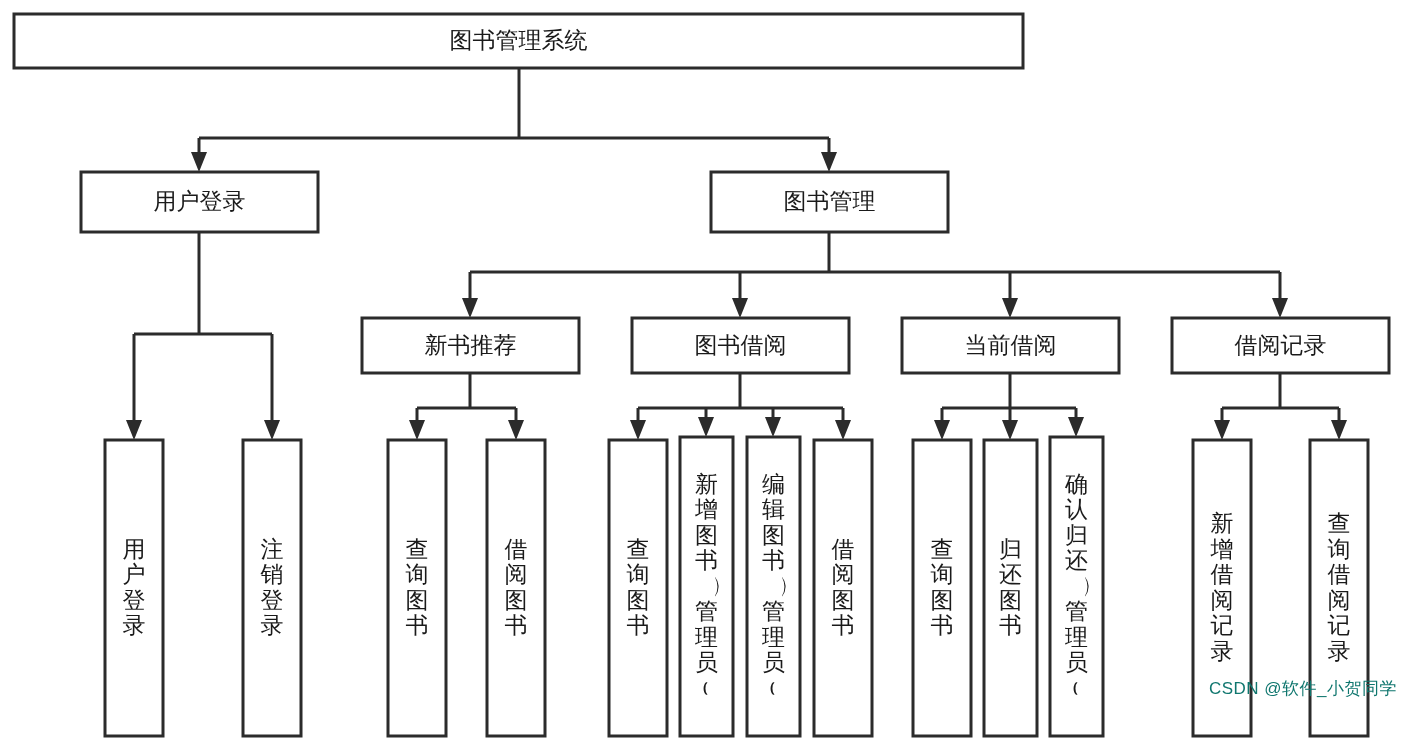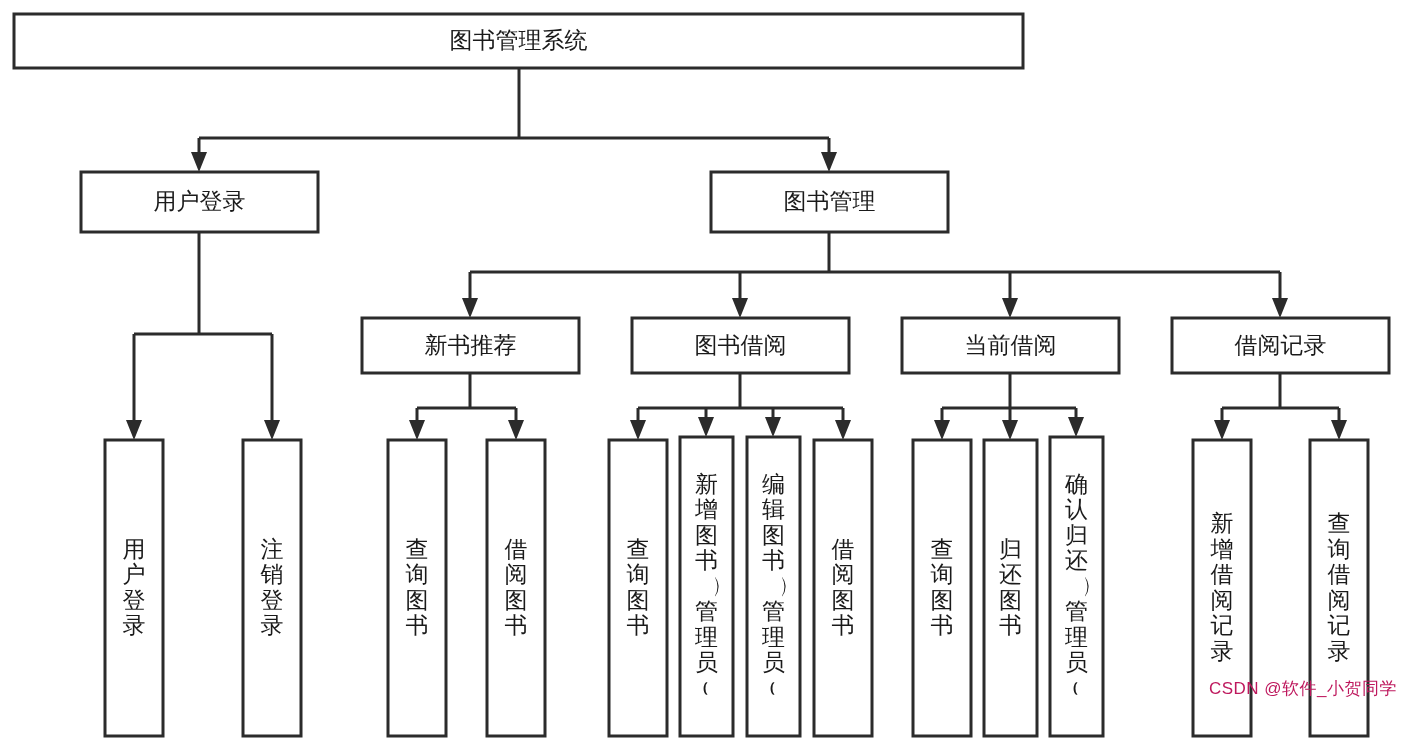--- a/index.html
+++ b/index.html
@@ -53,21 +53,21 @@
     font-size: 23px;
     fill: #1a1a1a;
     text-anchor: middle;
   }
   .watermark {
     position: absolute;
     right: 8px;
     bottom: 6px;
     font-family: "Liberation Sans", "DejaVu Sans", sans-serif;
     font-size: 17px;
-    color: #be185d;
+    color: #0f766e;
     letter-spacing: 0.5px;
     white-space: nowrap;
     pointer-events: none;
     margin-top: 16px;
   }
 </style>
 </head>
 <body>
 
 <div id="diagram-root">

